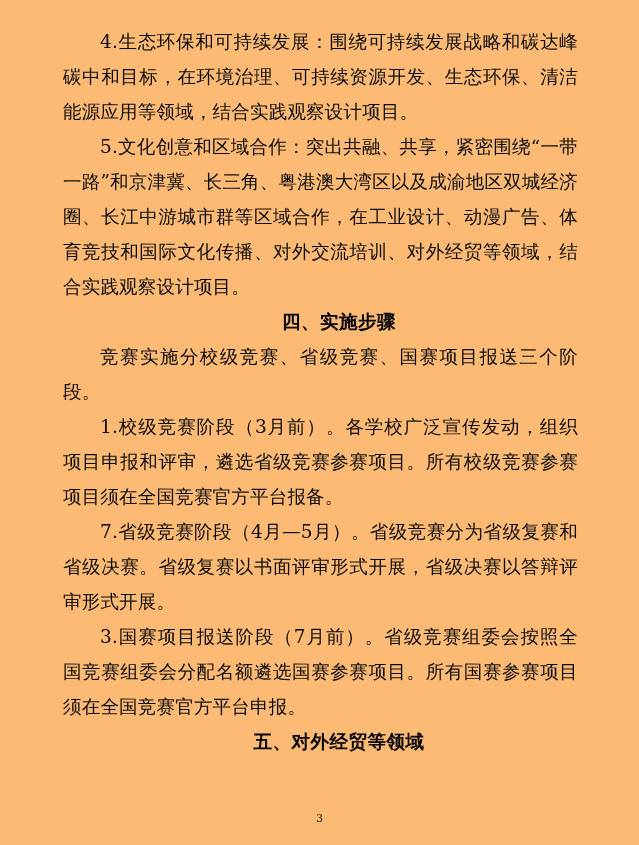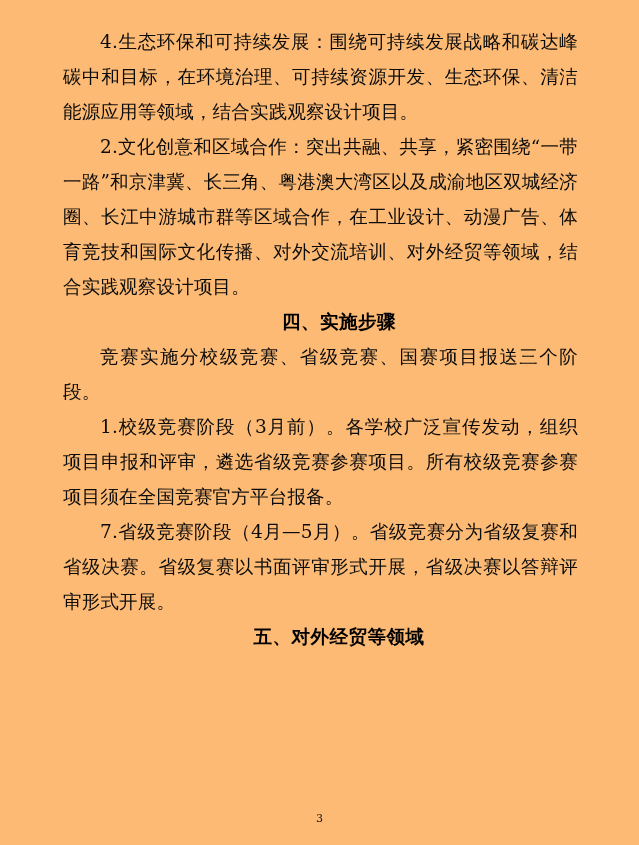--- a/index.html
+++ b/index.html
@@ -59,30 +59,31 @@
   }
 </style>
 </head>
 <body>
 
 <div class="page">
   <div class="content">
 
     <p class="para indent">4.生态环保和可持续发展：围绕可持续发展战略和碳达峰碳中和目标，在环境治理、可持续资源开发、生态环保、清洁能源应用等领域，结合实践观察设计项目。</p>
 
-    <p class="para indent">2.文化创意和区域合作：突出共融、共享，紧密围绕“一带一路”和京津冀、长三角、粤港澳大湾区以及成渝地区双城经济圈、长江中游城市群等区域合作，在工业设计、动漫广告、体育竞技和国际文化传播、对外交流培训、对外经贸等领域，结合实践观察设计项目。</p>
+    <p class="para indent">5.文化创意和区域合作：突出共融、共享，紧密围绕“一带一路”和京津冀、长三角、粤港澳大湾区以及成渝地区双城经济圈、长江中游城市群等区域合作，在工业设计、动漫广告、体育竞技和国际文化传播、对外交流培训、对外经贸等领域，结合实践观察设计项目。</p>
 
     <p class="heading">四、实施步骤</p>
 
     <p class="para indent">竞赛实施分校级竞赛、省级竞赛、国赛项目报送三个阶段。</p>
 
     <p class="para indent">1.校级竞赛阶段（3月前）。各学校广泛宣传发动，组织项目申报和评审，遴选省级竞赛参赛项目。所有校级竞赛参赛项目须在全国竞赛官方平台报备。</p>
 
     <p class="para indent">7.省级竞赛阶段（4月—5月）。省级竞赛分为省级复赛和省级决赛。省级复赛以书面评审形式开展，省级决赛以答辩评审形式开展。</p>
 
+    <p class="para indent">3.国赛项目报送阶段（7月前）。省级竞赛组委会按照全国竞赛组委会分配名额遴选国赛参赛项目。所有国赛参赛项目须在全国竞赛官方平台申报。</p>
 
     <p class="heading">五、对外经贸等领域</p>
 
 
   </div>
 
   <div class="footer">3</div>
 </div>
 
 </body></html>

